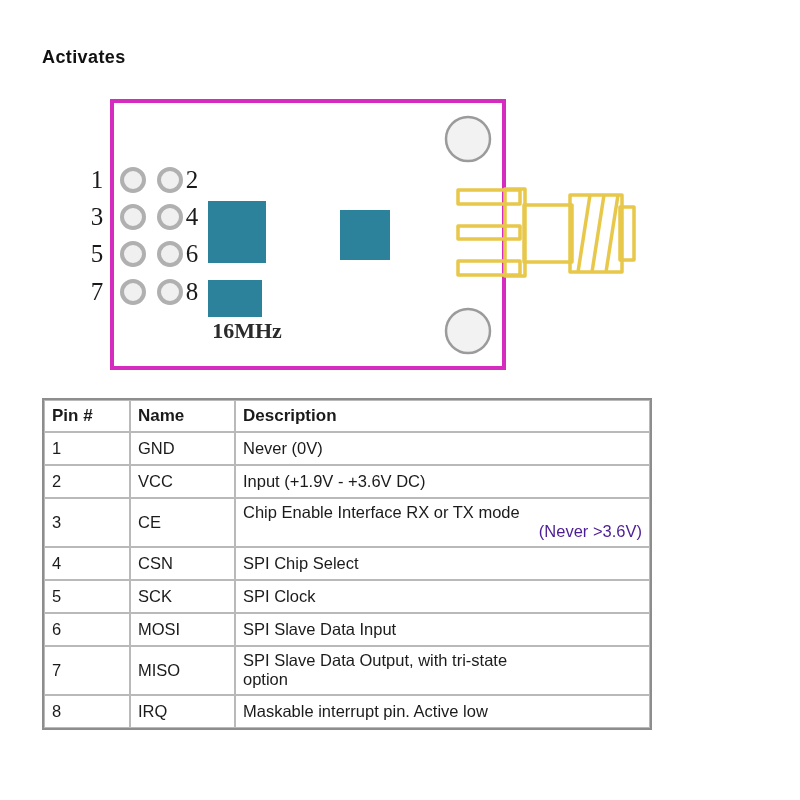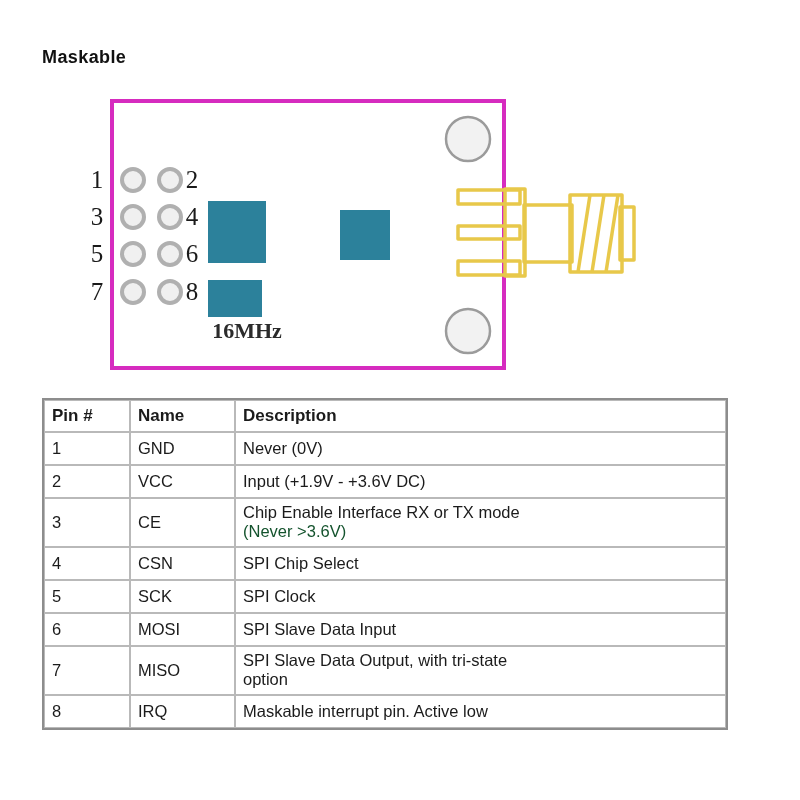--- a/index.html
+++ b/index.html
@@ -40,21 +40,21 @@
   
   #pinout-table-wrap {
     position: absolute;
     left: 42px;
     top: 398px;
     width: 610px;
   }
   table.pinout {
     border-collapse: separate;
     border-spacing: 0;
-    width: 686px;
+    width: 610px;
     border: 2px solid #8d8d8d;
     background: #ffffff;
     table-layout: fixed;
   }
   table.pinout td, table.pinout th {
     border: 1px solid #b9b9b9;
     box-shadow: inset 0 0 0 1px #ffffff;
     padding: 4px 7px;
     font-size: 16.5px;
     line-height: 1.18;
@@ -70,29 +70,30 @@
     height: 22px;
   }
   col.c-pin  { width: 86px; }
   col.c-name { width: 105px; }
   col.c-desc { width: auto; }
 
   tr.row-single td { height: 23px; }
   tr.row-double td { height: 38px; }
 
   .warn {
-    color: #14532d;
+    color: #4c1d95;
     display: block;
+    text-align: right;
   }
   .desc-line { display: block; }
 </style>
 </head>
 <body>
 
-<div id="page-title">Maskable</div>
+<div id="page-title">Activates</div>
 
 <div id="board-diagram">
   <svg id="board-svg" width="800" height="300" viewBox="0 0 800 300" xmlns="http://www.w3.org/2000/svg">
 
     <rect x="112" y="16" width="392" height="267" fill="#ffffff" stroke="#d62bbf" stroke-width="4"></rect>
 
     <circle cx="468" cy="54" r="22" fill="#f2f2f2" stroke="#9b9b9b" stroke-width="2.5"></circle>
     <circle cx="468" cy="246" r="22" fill="#f2f2f2" stroke="#9b9b9b" stroke-width="2.5"></circle>
 
     <circle cx="133" cy="95" r="11" fill="#f0f0f0" stroke="#b0b0b0" stroke-width="4"></circle>

